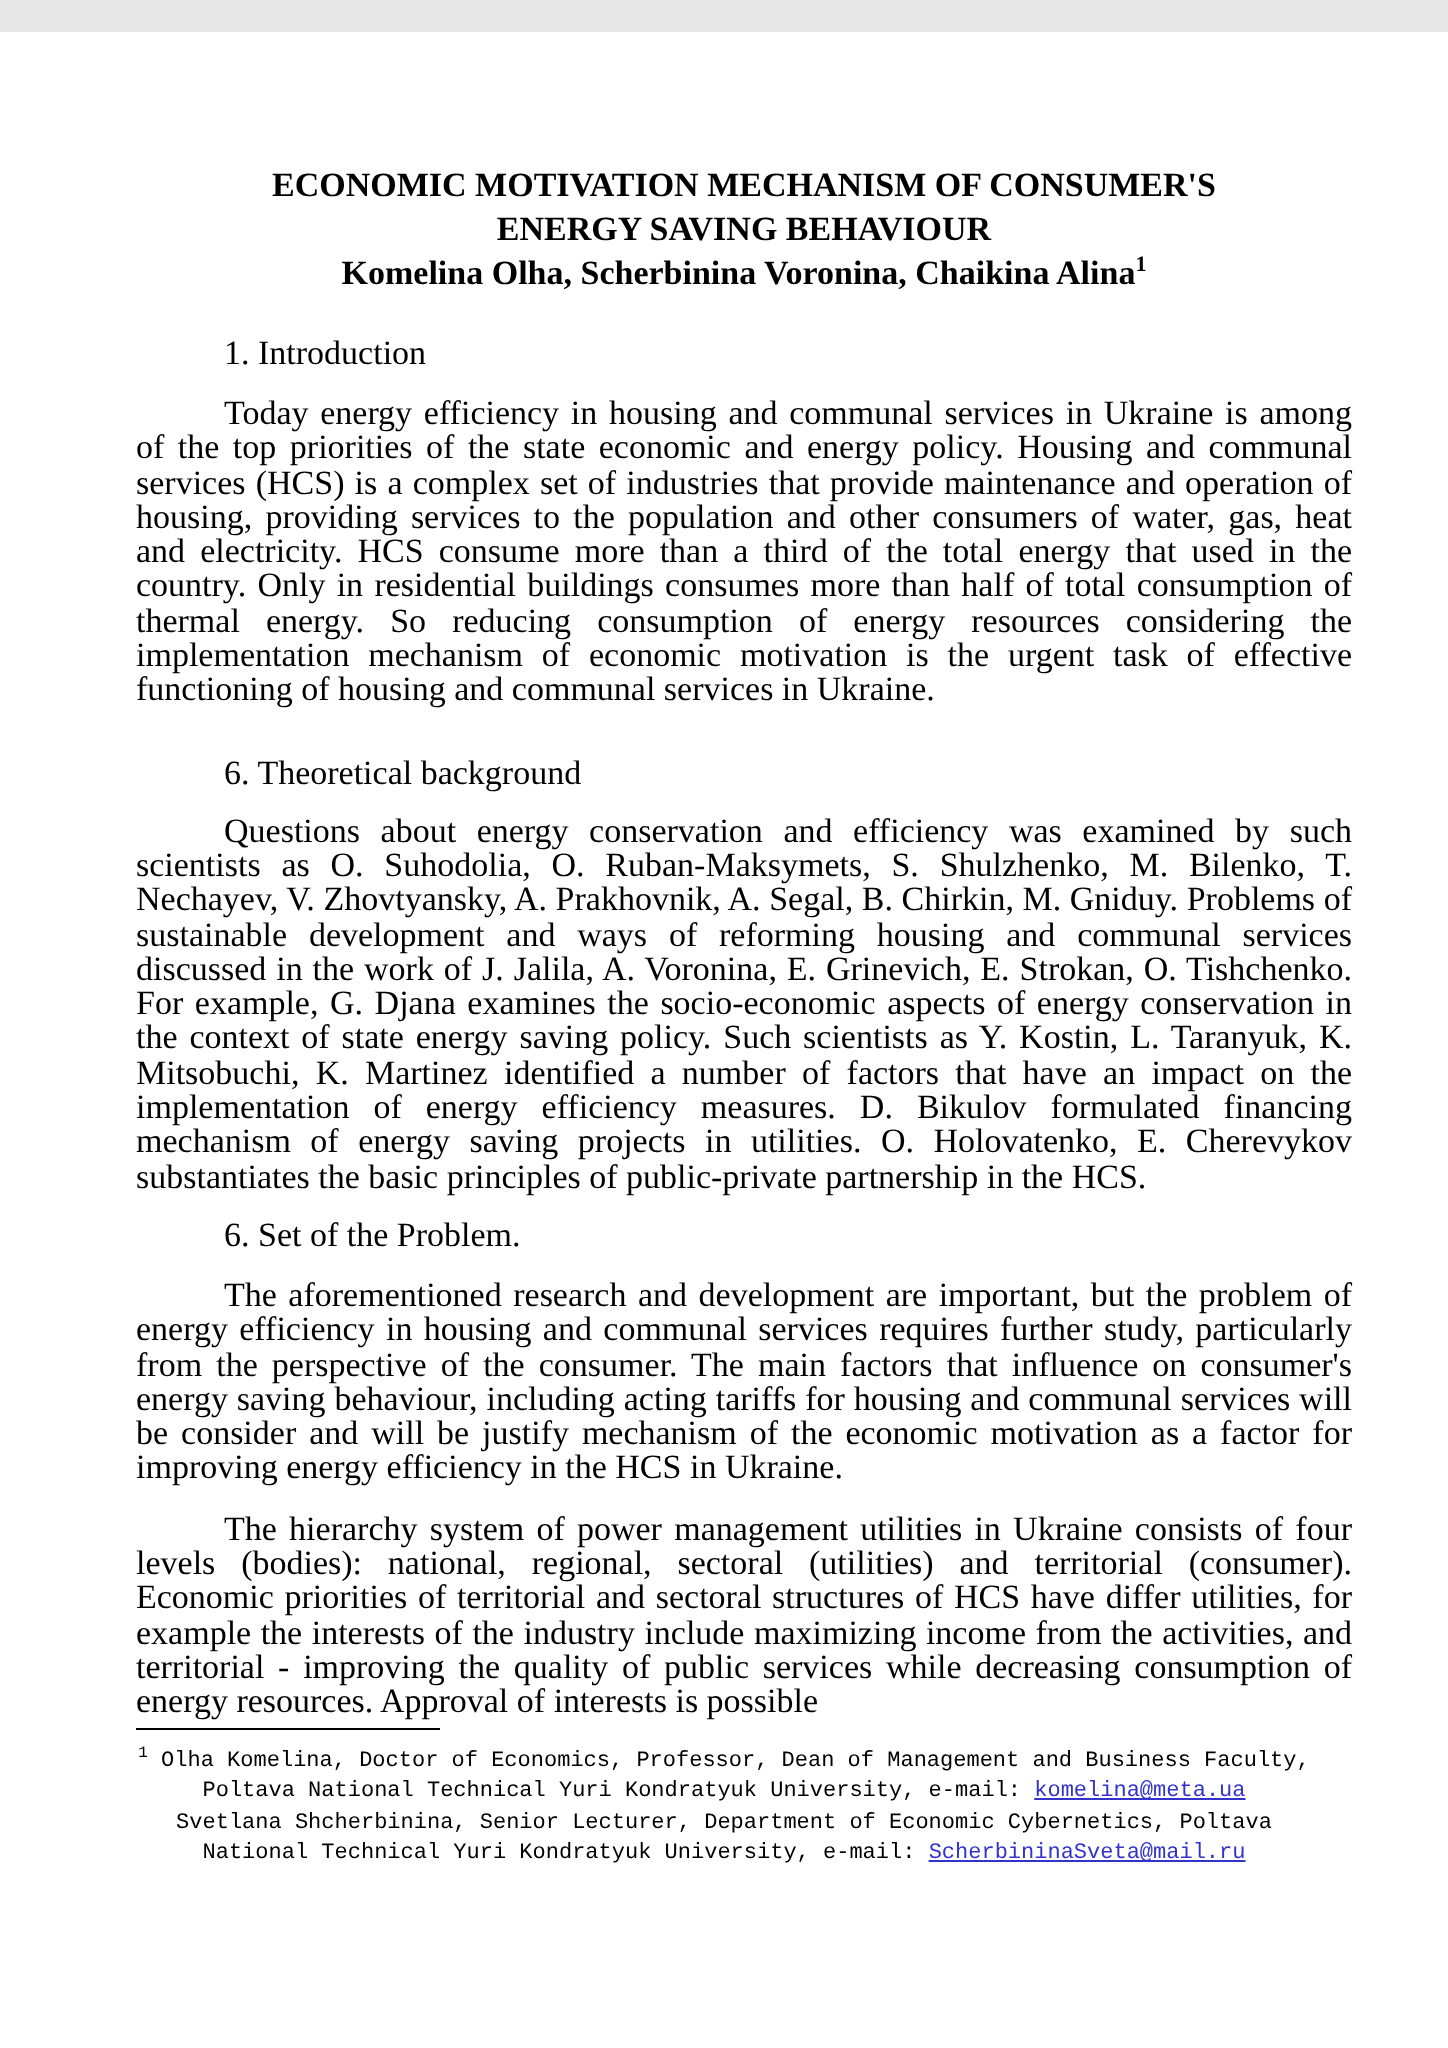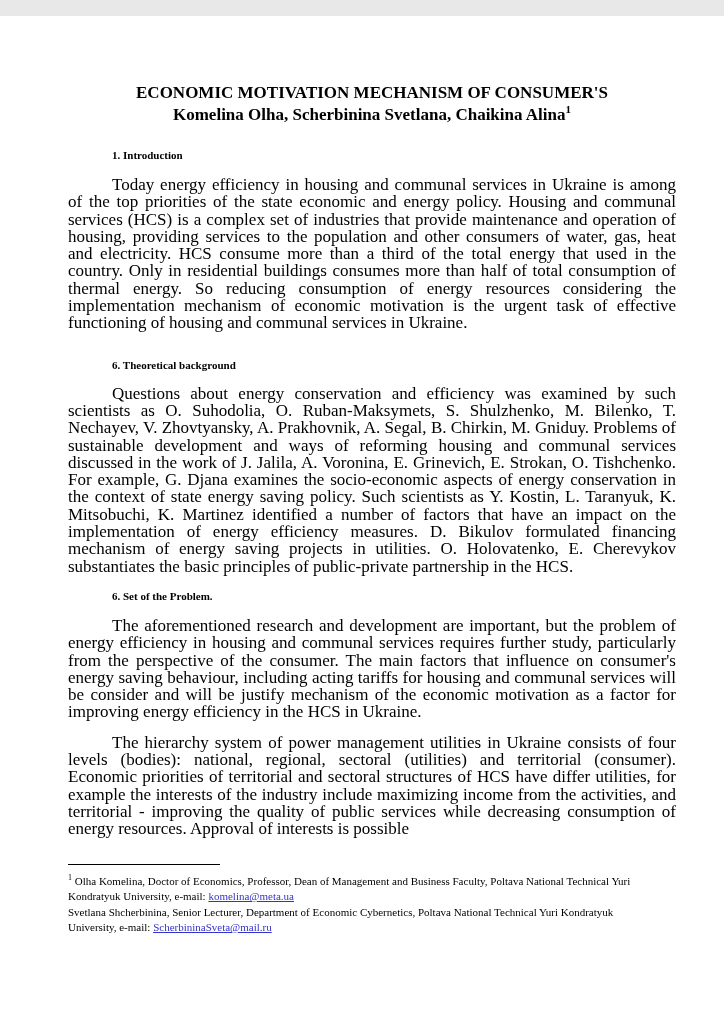--- a/index.html
+++ b/index.html
@@ -23,22 +23,22 @@
     text-align: center;
     font-weight: bold;
     font-size: 17px;
     line-height: 22px;
   }
   .title-block sup {
     font-size: 11px;
     line-height: 0;
   }
   .section-heading {
-    font-weight: bold;
-    font-size: 11px;
+    font-weight: normal;
+    font-size: 17px;
     line-height: 18px;
     margin: 0 0 0 44px;
   }
   .h1 { margin-top: 20px; }
   .h2 { margin-top: 24px; }
   .h3 { margin-top: 12px; }
   .h4 { margin-top: 23px; }
   .body-para {
     font-size: 17px;
     line-height: 17.3px;
@@ -57,40 +57,42 @@
     top: 848px;
   }
   .footnote-rule {
     width: 152px;
     border-top: 1.2px solid #000000;
     margin-bottom: 9px;
   }
   .footnote-text {
     font-size: 11px;
     line-height: 15.4px;
-    text-align: left;
+    text-align: center;
+    font-family: Liberation Mono, monospace;
   }
   .footnote-text sup {
     font-size: 8px;
     line-height: 0;
   }
   .email-link {
     color: #3333CC;
     text-decoration: underline;
     cursor: pointer;
   }
 </style>
 </head>
 <body>
 
 <div class="page">
 
   <div class="title-block">
     <div>ECONOMIC MOTIVATION MECHANISM OF CONSUMER'S</div>
-    <div><span>Komelina Olha, Scherbinina Svetlana, Chaikina Alina</span><sup>1</sup></div>
+    <div>ENERGY SAVING BEHAVIOUR</div>
+    <div><span>Komelina Olha, Scherbinina Voronina, Chaikina Alina</span><sup>1</sup></div>
   </div>
 
   <h2 class="section-heading h1">1. Introduction</h2>
   <p class="body-para p1">Today energy efficiency in housing and communal services in Ukraine is among of the top priorities of the state economic and energy policy. Housing and communal services (HCS) is a complex set of industries that provide maintenance and operation of housing, providing services to the population and other consumers of water, gas, heat and electricity. HCS consume more than a third of the total energy that used in the country. Only in residential buildings consumes more than half of total consumption of thermal energy. So reducing consumption of energy resources considering the implementation mechanism of economic motivation is the urgent task of effective functioning of housing and communal services in Ukraine.</p>
 
   <h2 class="section-heading h2">6. Theoretical background</h2>
   <p class="body-para p2">Questions about energy conservation and efficiency was examined by such scientists as O. Suhodolia, O. Ruban-Maksymets, S. Shulzhenko, M. Bilenko, T. Nechayev, V. Zhovtyansky, A. Prakhovnik, A. Segal, B. Chirkin, M. Gniduy. Problems of sustainable development and ways of reforming housing and communal services discussed in the work of J. Jalila, A. Voronina, E. Grinevich, E. Strokan, O. Tishchenko. For example, G. Djana examines the socio-economic aspects of energy conservation in the context of state energy saving policy. Such scientists as Y. Kostin, L. Taranyuk, K. Mitsobuchi, K. Martinez identified a number of factors that have an impact on the implementation of energy efficiency measures. D. Bikulov formulated financing mechanism of energy saving projects in utilities. O. Holovatenko, E. Cherevykov substantiates the basic principles of public-private partnership in the HCS.</p>
 
   <h2 class="section-heading h3">6. Set of the Problem.</h2>
   <p class="body-para p3">The aforementioned research and development are important, but the problem of energy efficiency in housing and communal services requires further study, particularly from the perspective of the consumer. The main factors that influence on consumer's energy saving behaviour, including acting tariffs for housing and communal services will be consider and will be justify mechanism of the economic motivation as a factor for improving energy efficiency in the HCS in Ukraine.</p>

